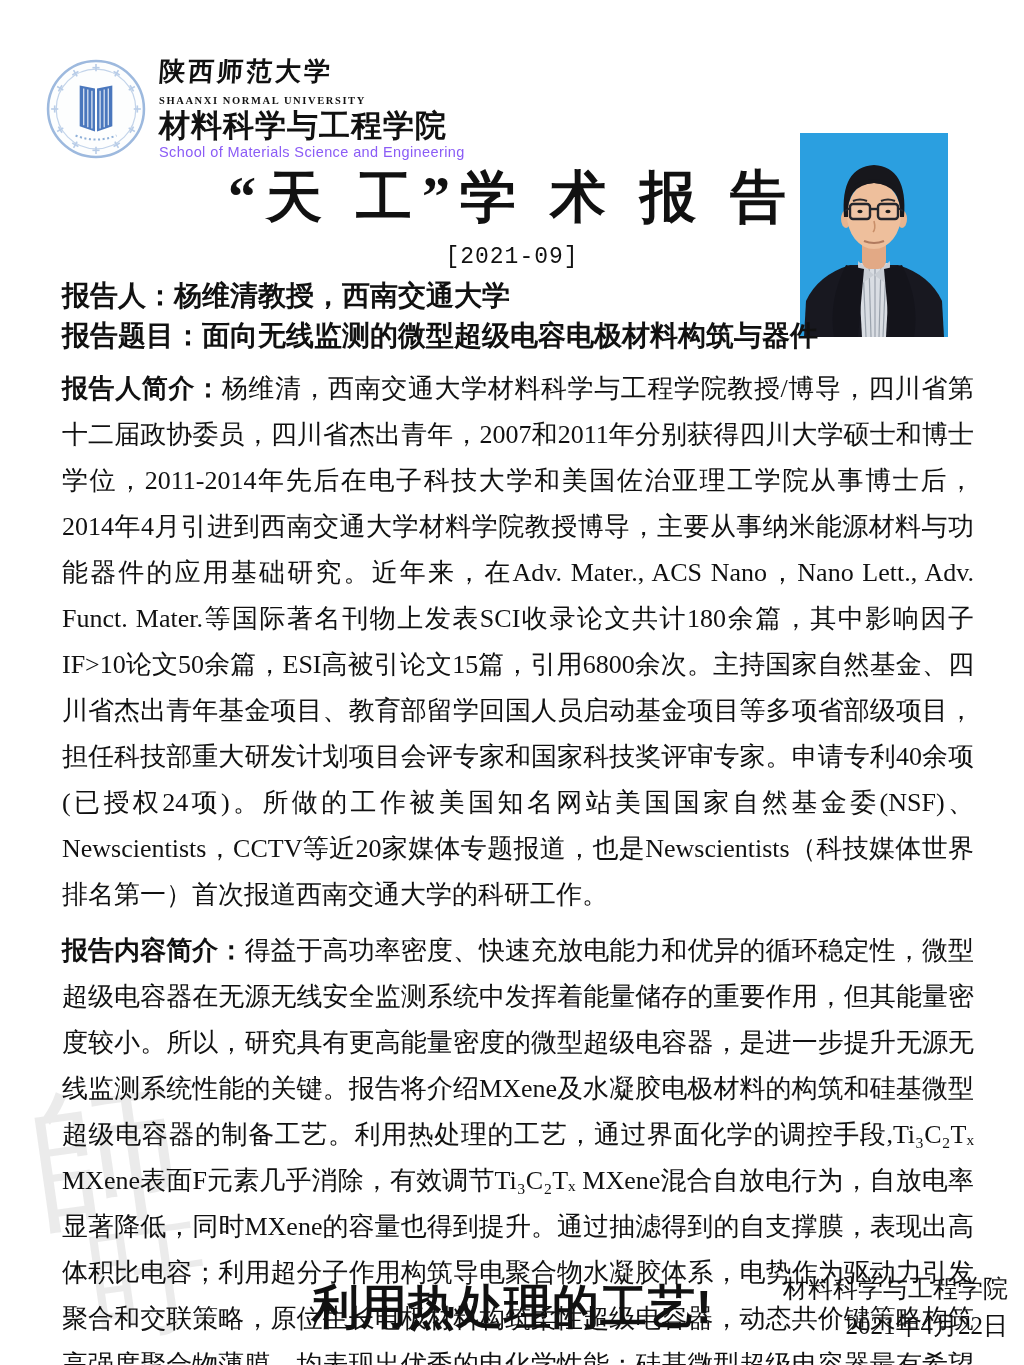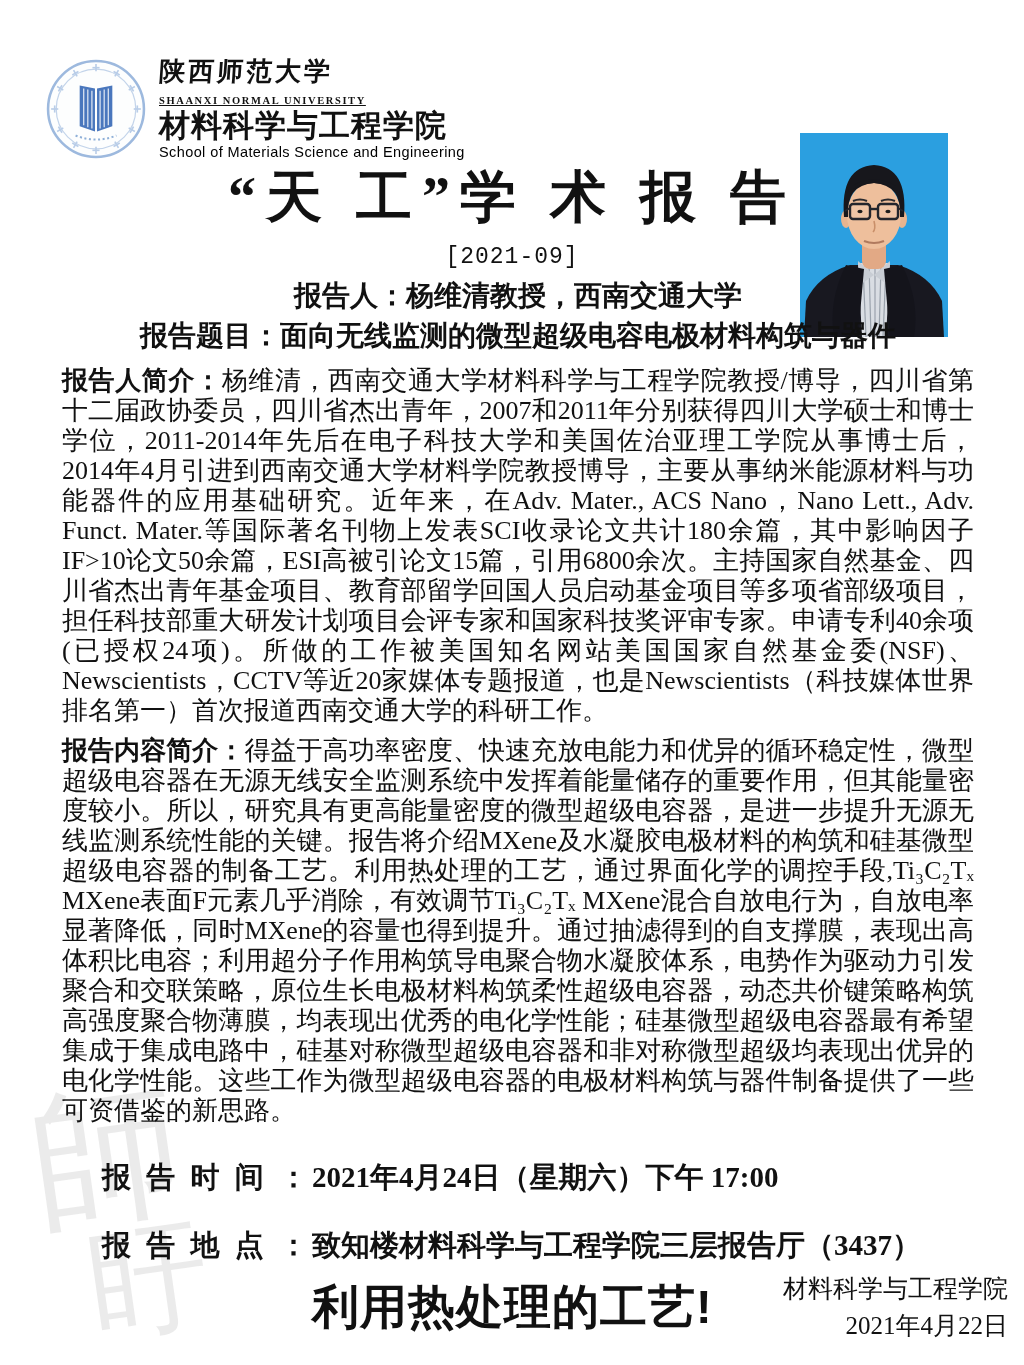--- a/index.html
+++ b/index.html
@@ -6,33 +6,33 @@
   .poster{
     position:relative;width:1024px;height:1365px;margin:0 auto;
     background:#ffffff;overflow:hidden;
     font-family:"Liberation Serif","DejaVu Serif",serif;color:#111;
   }
   
   .brand{position:absolute;left:45px;top:58px;display:flex;align-items:center;gap:12px;}
   .seal{width:102px;height:102px;flex:0 0 auto;}
   .brand-text{display:flex;flex-direction:column;line-height:1.05;}
   .uni-cn{font-size:26px;font-weight:700;letter-spacing:3px;transform:skewX(-4deg);}
-  .uni-en{font-size:10.5px;font-weight:700;letter-spacing:1.6px;margin-top:10px;text-decoration:underline;}
+  .uni-en{font-size:10.5px;font-weight:700;letter-spacing:1.6px;margin-top:10px;}
   .school-cn{font-family:"Liberation Sans","DejaVu Sans",sans-serif;font-size:31px;font-weight:800;letter-spacing:1px;margin-top:4px;}
-  .school-en{font-family:"Liberation Sans","DejaVu Sans",sans-serif;font-size:14.5px;color:#000000;letter-spacing:.4px;margin-top:2px;}
+  .school-en{font-family:"Liberation Sans","DejaVu Sans",sans-serif;font-size:14.5px;color:#8b5cf6;letter-spacing:.4px;margin-top:2px;}
   
   .title-wrap{position:absolute;left:0;top:160px;width:1024px;text-align:center;}
   .main-title{font-size:56px;font-weight:700;letter-spacing:10px;white-space:nowrap;}
   .issue{font-family:Liberation Mono, monospace;font-size:23px;margin-top:8px;letter-spacing:1px;}
   
   .photo{position:absolute;left:800px;top:133px;width:148px;height:204px;display:block;}
   
   .content{position:absolute;left:62px;top:276px;width:912px;}
-  .info-line{font-size:28px;font-weight:700;line-height:40px;text-align:center;}
-  .para{font-size:26px;line-height:30px;text-align:justify;margin-top:10px;}
+  .info-line{font-size:28px;font-weight:700;line-height:40px;}
+  .para{font-size:26px;line-height:46px;text-align:justify;margin-top:10px;}
   .para .plabel{font-weight:700;}
   .meta-line{font-size:29px;font-weight:700;line-height:34px;padding-left:40px;margin-top:34px;white-space:nowrap;}
   .meta-line .mlabel{letter-spacing:4px;}
   
   .welcome{
     position:absolute;left:312px;top:1276px;
     font-family:"Liberation Sans","DejaVu Sans",sans-serif;
     font-size:47px;font-weight:600;letter-spacing:1px;white-space:nowrap;
   }
   .signature{position:absolute;right:16px;top:1270px;text-align:right;font-size:25px;line-height:37px;white-space:nowrap;}

